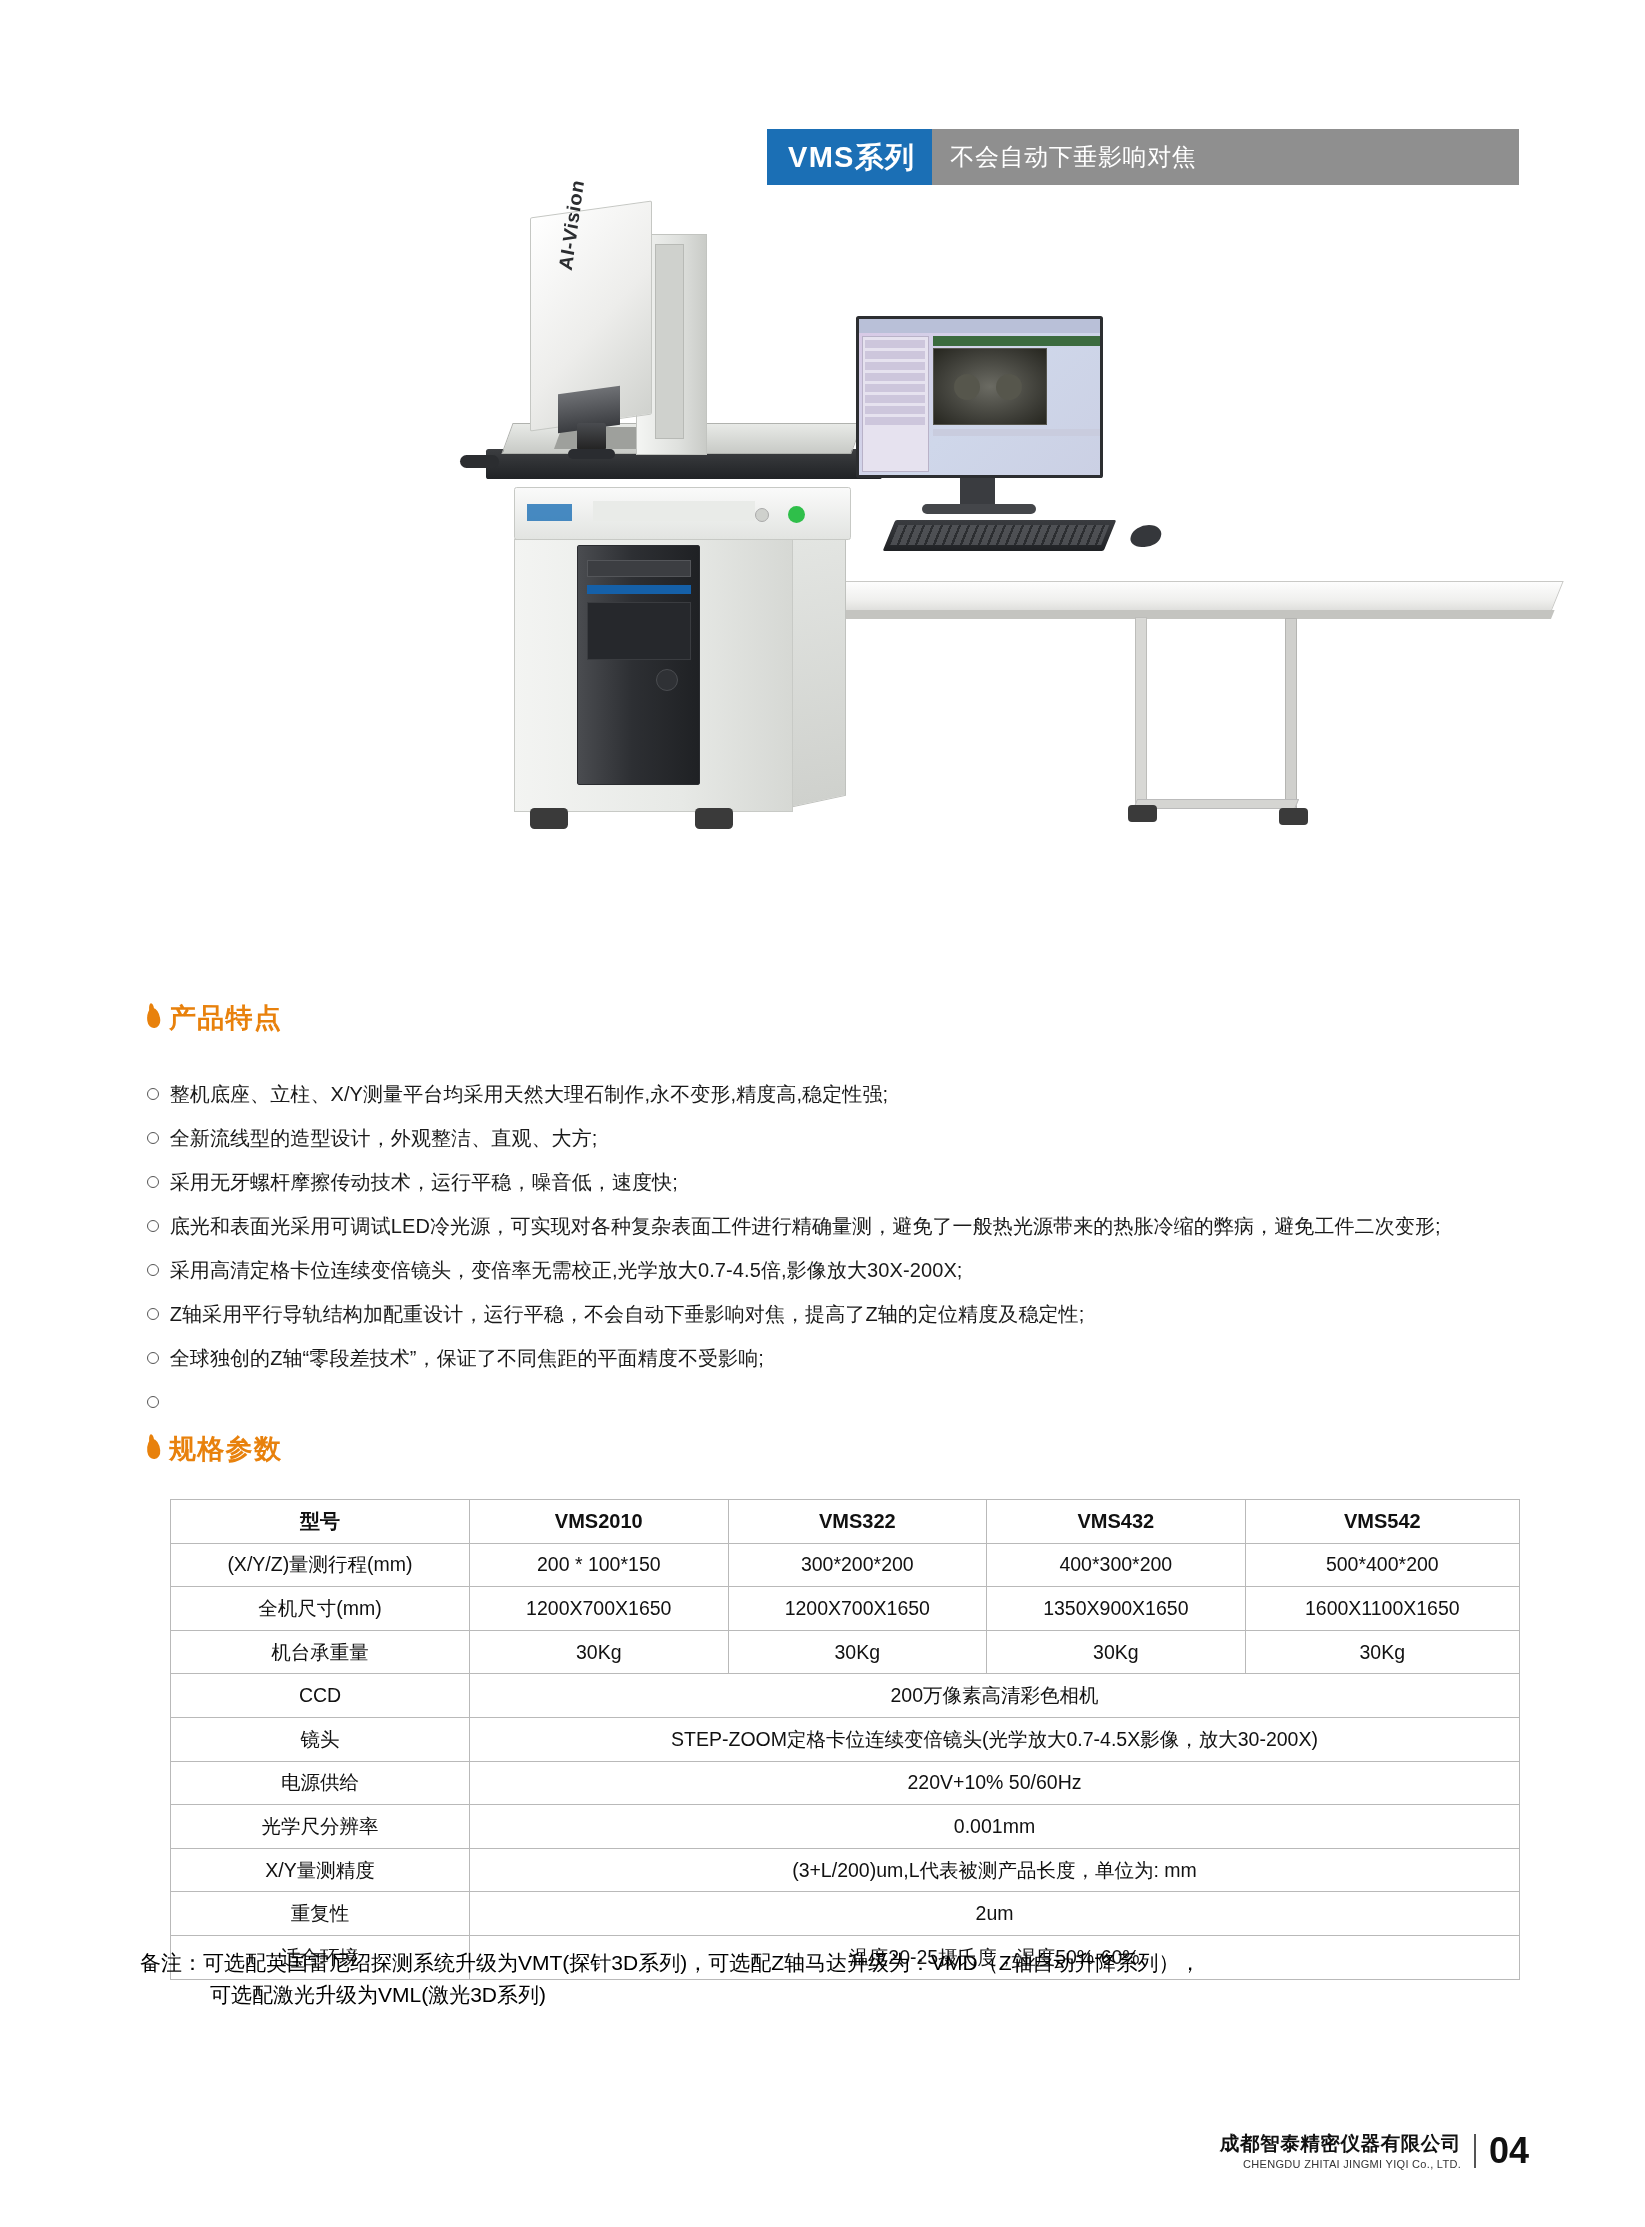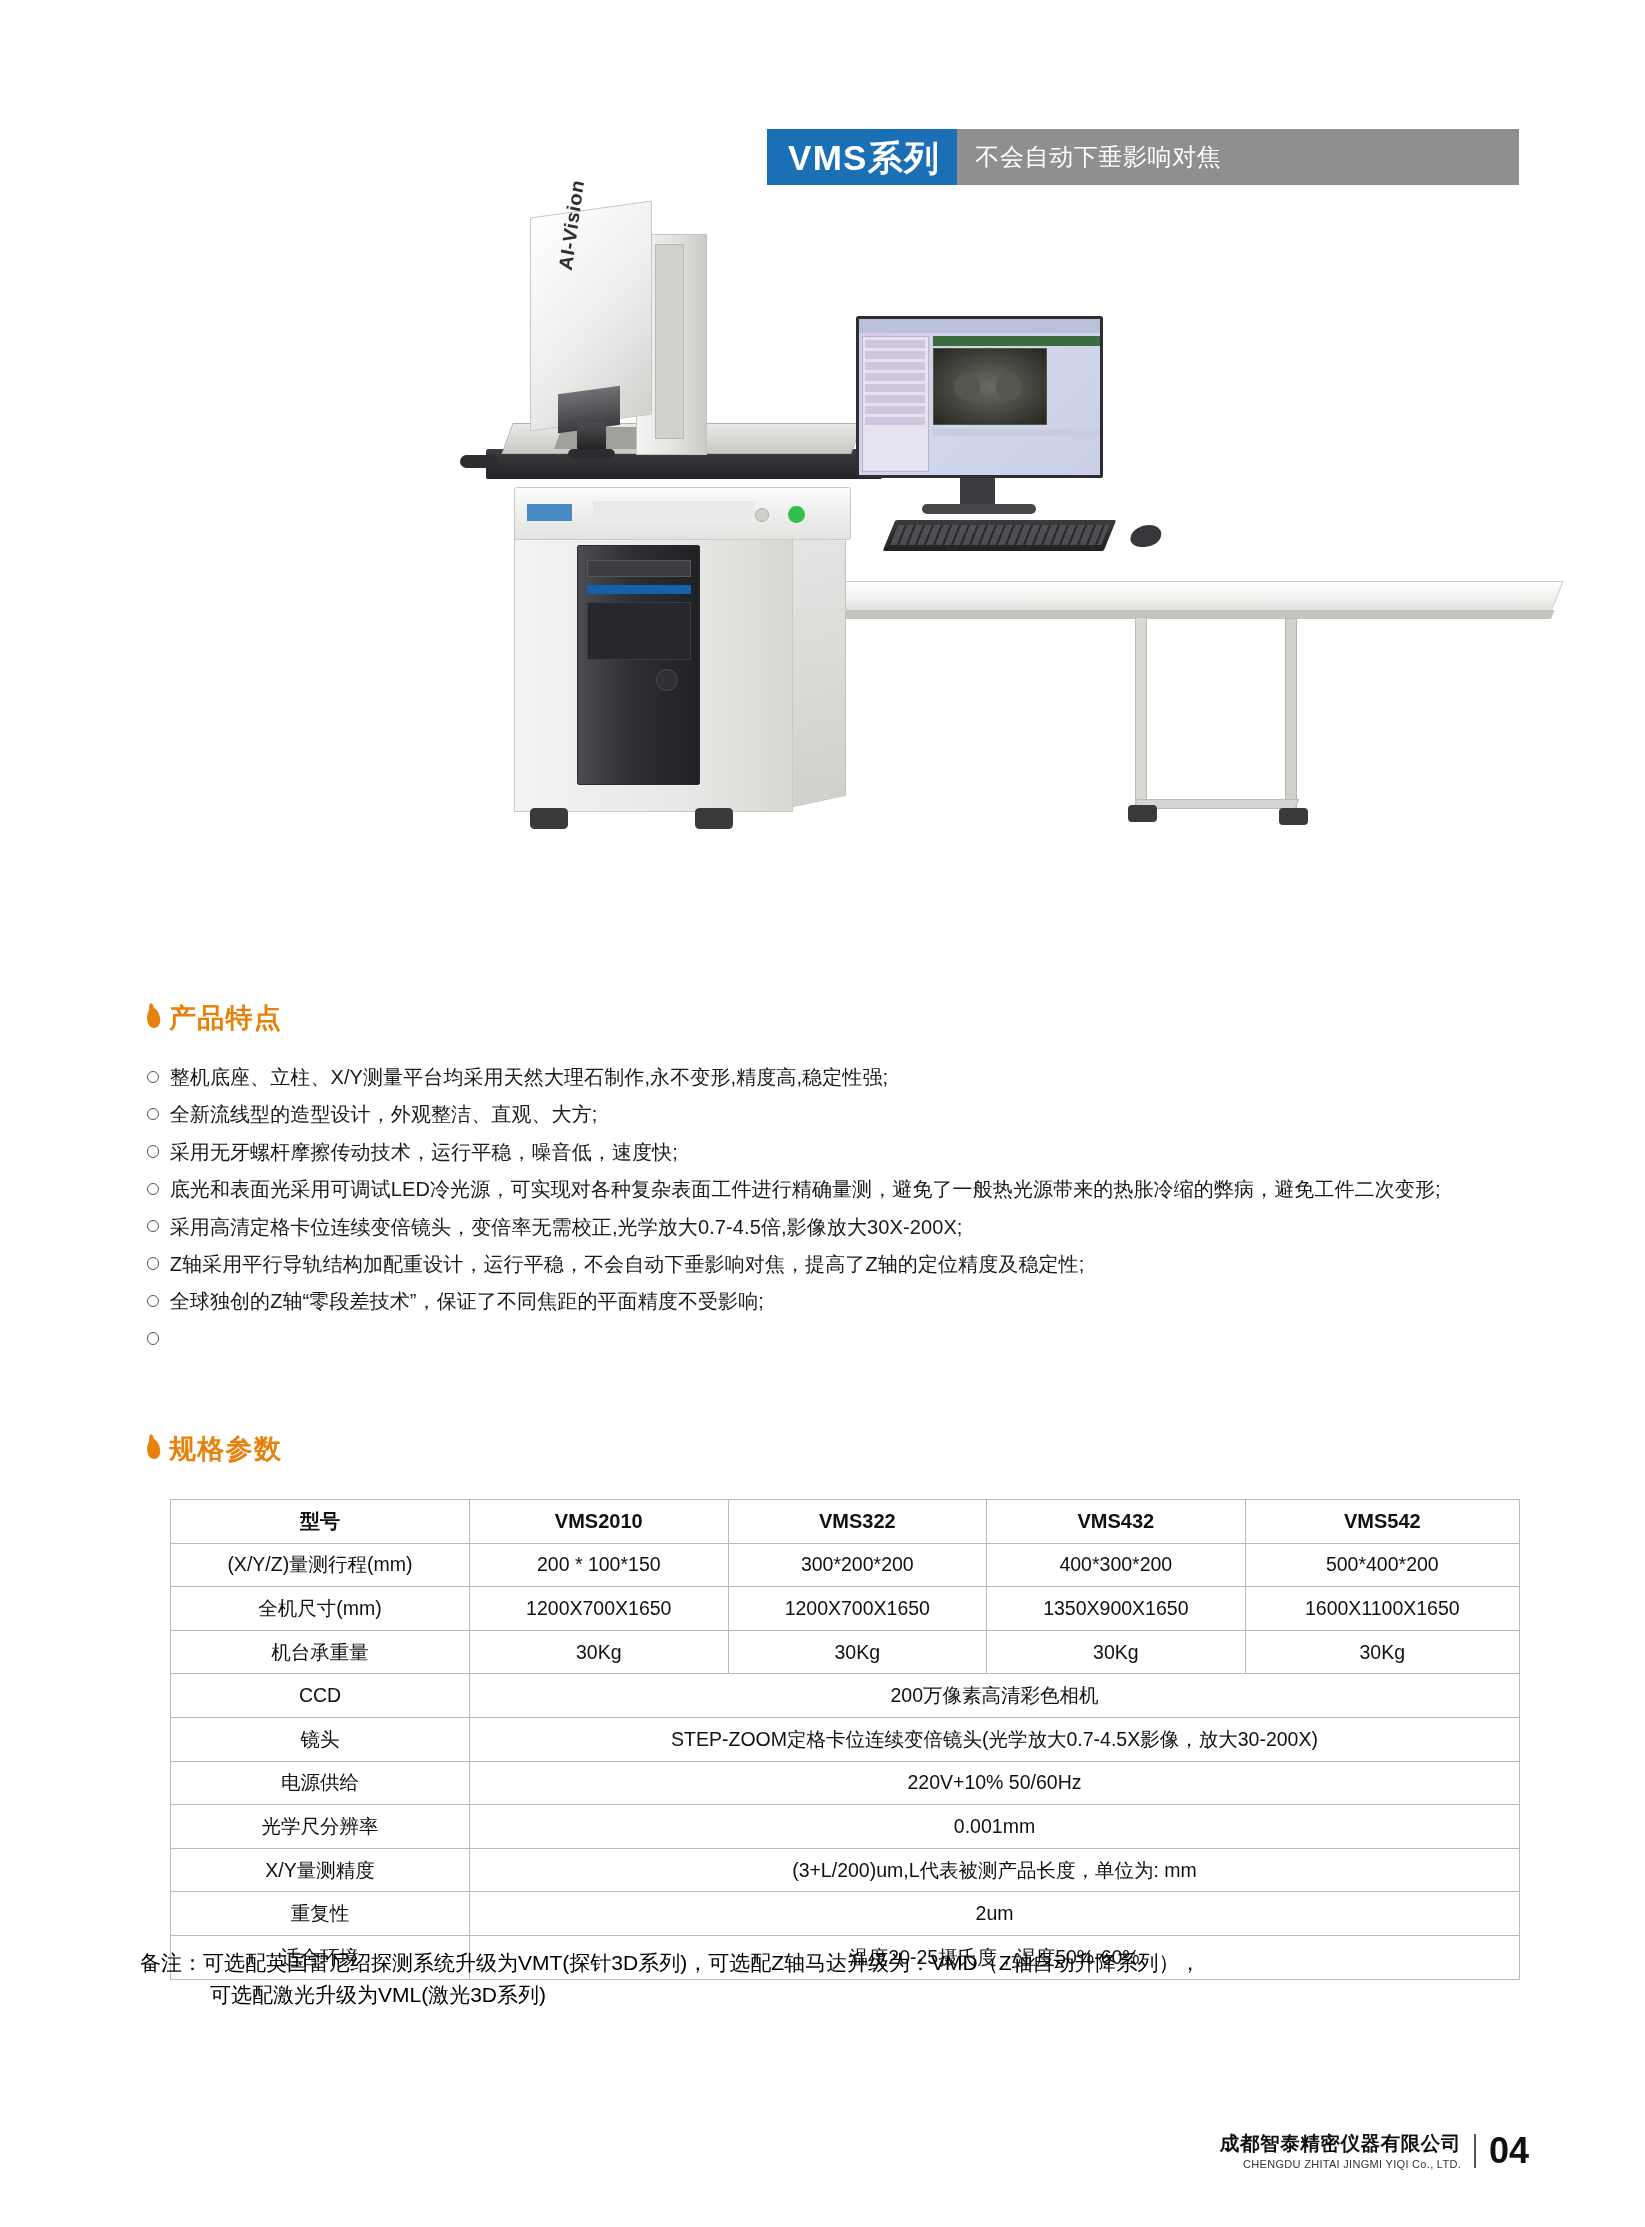--- a/index.html
+++ b/index.html
@@ -20,21 +20,21 @@
     top: 129px;
     left: 767px;
     width: 752px;
     height: 56px;
     display: flex;
     align-items: stretch;
   }
   .banner-left {
     background: #1b6fb5;
     color: #ffffff;
-    font-size: 35px;
+    font-size: 29px;
     font-weight: bold;
     letter-spacing: 1.3px;
     padding: 0 17px 0 21px;
     display: flex;
     align-items: center;
     line-height: 1;
   }
   .banner-right {
     background: #8f8f8f;
     color: #ffffff;
@@ -234,21 +234,21 @@
     position:relative;
     display:inline-block;
   }
   .flame::after{
     content:""; position:absolute; left:2.6px; top:-5.2px; width:5.2px; height:9px;
     background:#e8810c; border-radius:50% 50% 50% 50% / 70% 70% 30% 30%;
   }
 
   
   .features { position:absolute; left: 147px; top: 1064px; width: 1415px; }
-  .feat-row { display:flex; align-items:flex-start; gap:10.4px; margin-bottom: 10.4px; }
+  .feat-row { display:flex; align-items:flex-start; gap:10.4px; margin-bottom: 10.4px; margin-top: 17px; }
   .bullet-ring {
     flex: 0 0 auto;
     width: 12.3px; height: 12.3px; border-radius:50%;
     border: 1.9px solid #555;
     margin-top: 6.5px;
   }
   .feat-text { font-size: 20px; line-height: 1.35; color:#1a1a1a; letter-spacing:0.1px; }
 
   
   .spec-wrap { position:absolute; left: 147px; top: 1499px; width: 1350px; padding-left: 23px; }

